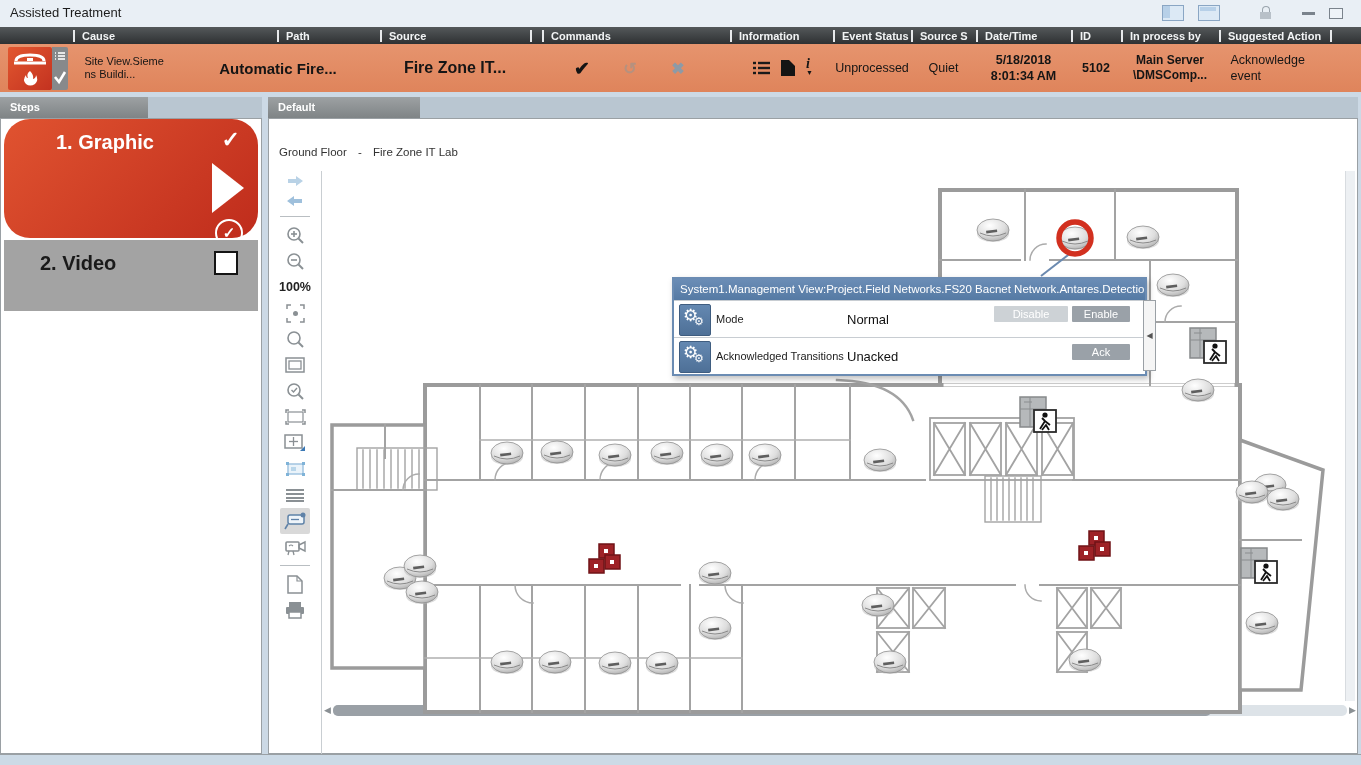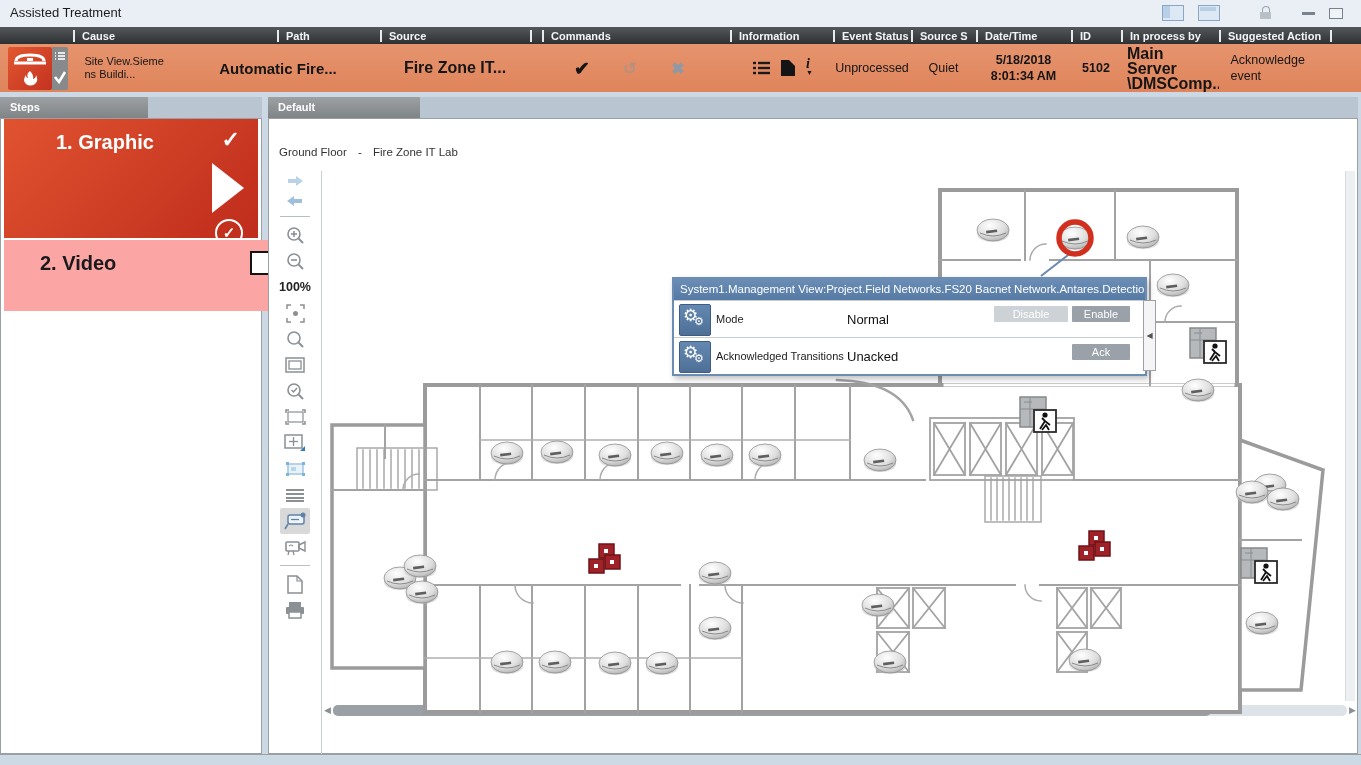--- a/index.html
+++ b/index.html
@@ -29,46 +29,46 @@
   .rcell{display:flex;align-items:center;justify-content:center;box-sizing:border-box;overflow:hidden;}
   .c0{width:73px;}.c1{width:204px;}.c2{width:103px;}.c3{width:150px;}.c4{width:200px;}
   .c5{width:103px;}.c6{width:78px;}.c7{width:65px;}.c8{width:95px;}.c9{width:50px;}
   .c10{width:98px;}.c11{width:123px;}
   .cause-txt{font-size:15px;font-weight:bold;}
   .path-txt{font-size:11px;line-height:13px;width:80px;word-break:break-all;text-align:left;}
   .source-txt{font-size:16px;font-weight:bold;}
   .status-txt{font-size:12.5px;}
   .dt-txt{font-size:12.5px;font-weight:bold;text-align:center;line-height:16px;}
   .id-txt{font-size:12.5px;font-weight:bold;}
-  .proc-txt{font-size:16px;font-weight:bold;line-height:15px;text-align:left;width:86px;}
+  .proc-txt{font-size:12px;font-weight:bold;line-height:15px;text-align:center;width:86px;}
   .sugg-txt{font-size:12.5px;line-height:16px;text-align:left;width:100px;}
   .cmdico{font-size:19px;font-weight:bold;width:48px;text-align:center;cursor:default;}
   .cmd-check{color:#141414;}
   .cmd-reset{color:#b5917f;font-size:16px;}
   .cmd-cancel{color:#8d9aa6;font-size:16px;}
   .infogrp{display:flex;align-items:center;gap:11px;}
   .info-i{font-family:"Liberation Serif",serif;font-style:italic;font-weight:bold;font-size:14px;position:relative;top:-4px;}
   .info-i .dd{position:absolute;left:0;top:13px;font-size:7px;font-style:normal;}
   
   .evtile{position:absolute;left:8px;top:47px;width:60px;height:43px;display:flex;}
   .evtile .red{width:44px;height:43px;background:linear-gradient(135deg,#e2572f,#c33220);border-radius:2px;position:relative;}
   .evtile .grey{width:16px;height:43px;background:#87898b;border-radius:0 2px 2px 0;position:relative;}
 
   
   .panel{position:absolute;background:#ffffff;border:1px solid #9aa0a4;box-sizing:border-box;}
   .tab{position:absolute;height:21px;background:linear-gradient(#9da1a3,#7f8486);color:#fff;font-size:11px;font-weight:bold;line-height:21px;padding:0 10px;box-sizing:border-box;}
   .tabstrip{position:absolute;height:21px;background:#b9c6d1;}
 
   
-  .step1{position:absolute;left:3px;top:0px;width:254px;height:119px;background:linear-gradient(135deg,#e05330,#bf2c1c);color:#fff;}
+  .step1{position:absolute;left:3px;top:0px;width:254px;height:119px;background:linear-gradient(135deg,#e05330,#bf2c1c);color:#fff;border-radius:26px;}
   .step1 .lbl{position:absolute;left:52px;top:12px;font-size:20px;font-weight:bold;}
   .step1 .chk{position:absolute;right:18px;top:8px;font-size:22px;font-weight:bold;}
   .step1 .play{position:absolute;right:14px;top:44px;width:0;height:0;border-left:32px solid #fff;border-top:25px solid transparent;border-bottom:25px solid transparent;}
   .step1 .cchk{position:absolute;right:15px;top:100px;width:24px;height:24px;border:2.5px solid #fff;border-radius:50%;font-size:15px;font-weight:bold;text-align:center;line-height:24px;}
-  .step2{position:absolute;left:3px;top:121px;width:254px;height:71px;background:#fca5a5;color:#1a1a1a;padding-left:36px;}
+  .step2{position:absolute;left:3px;top:121px;width:254px;height:71px;background:#a3a3a3;color:#1a1a1a;}
   .step2 .lbl{position:absolute;left:36px;top:12px;font-size:20px;font-weight:bold;}
   .step2 .box{position:absolute;right:20px;top:11px;width:20px;height:20px;background:#fff;border:2.5px solid #141414;}
 
   
   .breadcrumb{position:absolute;left:10px;top:27px;font-size:11.5px;color:#333;}
   .breadcrumb span{margin-right:8px;}
   .toolbar{position:absolute;left:0px;top:52px;width:52px;height:583px;border-right:1px solid #c9ced2;display:flex;flex-direction:column;align-items:center;}
   .tbtn{width:30px;height:26px;display:flex;align-items:center;justify-content:center;flex:none;}
   .tbtn.small{height:20px;}
   .tbtn.sel{background:#d9d9d9;border-radius:2px;}

